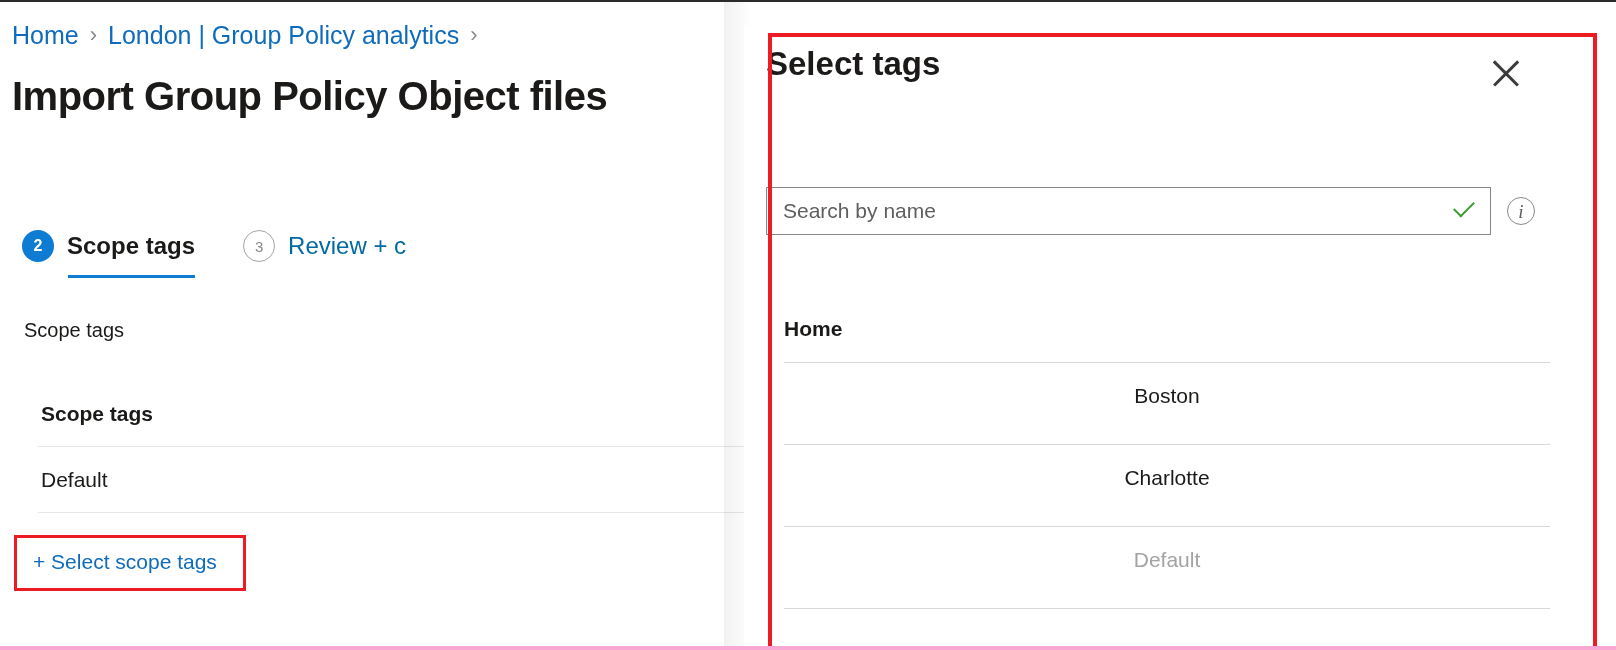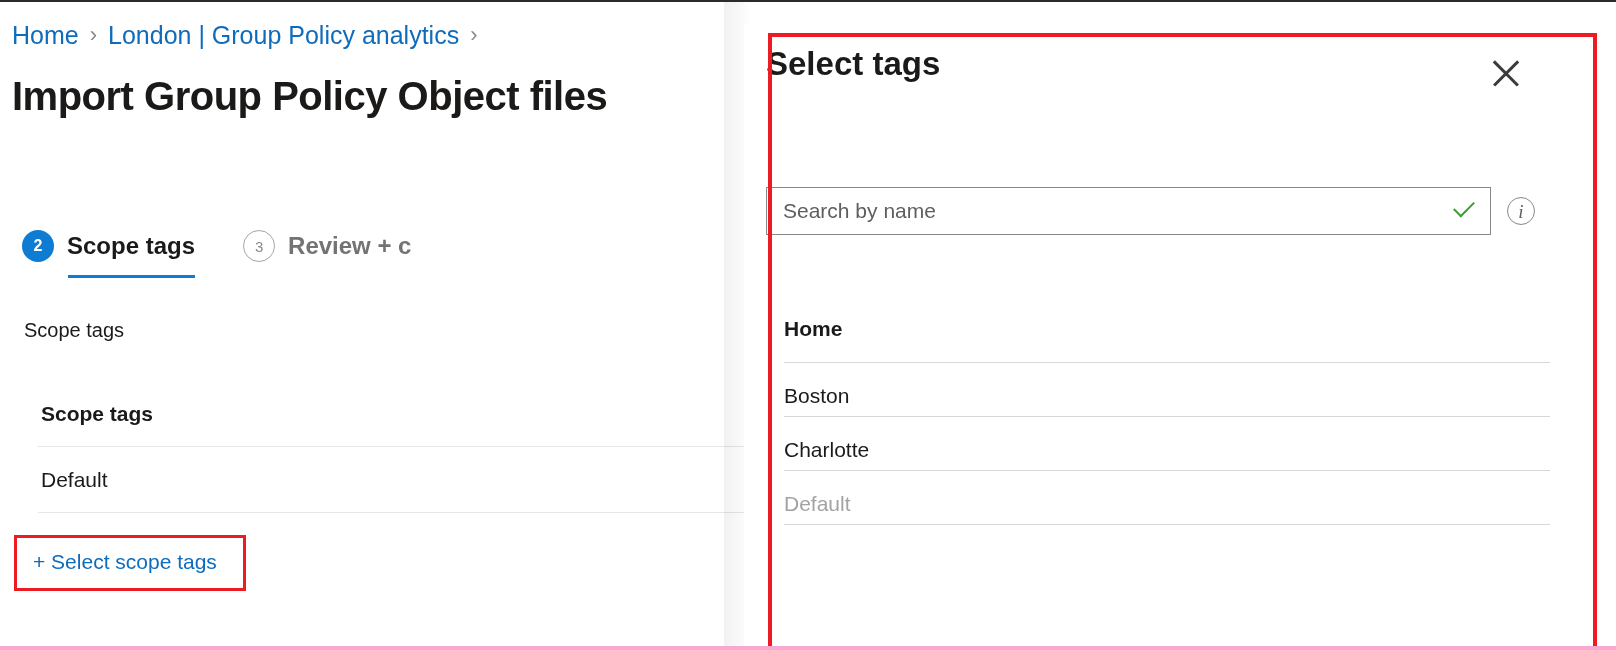--- a/index.html
+++ b/index.html
@@ -115,21 +115,21 @@
     border-left: 3.4px solid #fff;
     border-bottom: 3.4px solid #fff;
     transform: rotate(-45deg) translate(1px, -2px);
   }
   .step-label {
     margin-left: 13px;
     font-size: 24px;
     color: #1b1a19;
   }
   .step.active .step-label { font-weight: bold; }
-  .step.todo .step-label { color: #737373; font-weight: bold; }
+  .step.todo .step-label { color: #0369a1; }
   .step-underline {
     position: absolute;
     left: 46px;
     right: 0;
     bottom: 0;
     height: 3.5px;
     background: #0f7cd4;
   }
 
   .section-caption {
@@ -304,23 +304,24 @@
   .tl-head {
     font-size: 21px;
     font-weight: bold;
     color: #1b1a19;
     padding: 0 0 21px 0;
     border-bottom: 1.4px solid #d8d8d8;
   }
   .tl-row {
     font-size: 21px;
     color: #1b1a19;
-    padding: 21px 0 8px 0;
+    padding: 21px 0 36px 0;
     border-bottom: 1.4px solid #d8d8d8;
     cursor: pointer;
+    text-align: center;
   }
   .tl-row.disabled { color: #a3a3a3; cursor: default; }
 </style>
 </head>
 <body>
 
 <div id="screen">
 
   <div class="main-pane">
 

